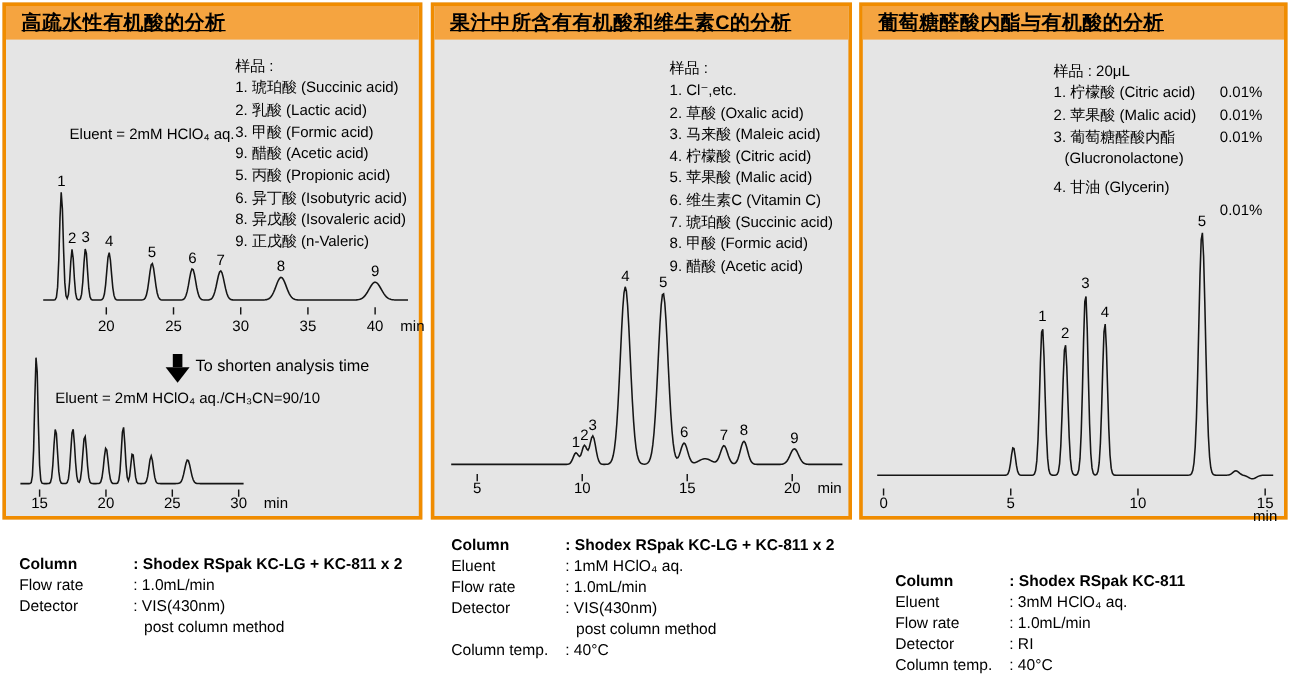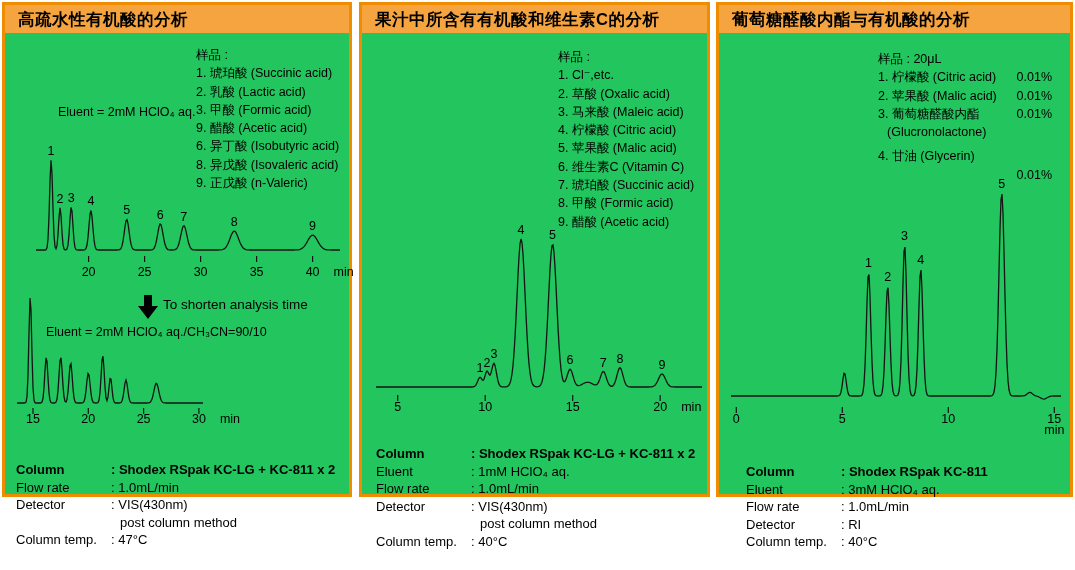--- a/index.html
+++ b/index.html
@@ -1,20 +1,20 @@
 <!DOCTYPE html>
 <html><head>
 <meta charset="utf-8">
 <style>
   html,body{margin:0;padding:0;background:#ffffff;}
   body{width:1075px;height:570px;position:relative;overflow:hidden;
        font-family:"Liberation Sans","DejaVu Sans",sans-serif;color:#000;}
   .page{position:absolute;inset:0;}
-  .panel{position:absolute;top:2px;height:495px;border:3px solid #F08C00;
-         background:#22c55e;box-sizing:border-box;}
+  .panel{position:absolute;top:2px;height:431px;border:3px solid #F08C00;
+         background:#e5e5e5;box-sizing:border-box;text-decoration:underline;}
   .p1{left:2px;width:350px;}
   .p2{left:359px;width:351px;}
   .p3{left:716px;width:357px;}
   .panel-header{height:28px;background:#F5A440;font-weight:bold;font-size:16.5px;
                 line-height:28px;padding-left:13px;letter-spacing:0.5px;white-space:nowrap;}
   .samples{position:absolute;}
   .p1 .samples{left:191px;top:41px;}
   .p2 .samples{left:196px;top:43px;}
   .p3 .samples{left:159px;top:45px;width:174px;}
   .s-head,.s-row{font-size:12.5px;line-height:18.3px;white-space:nowrap;}
@@ -27,40 +27,41 @@
   .arrownote{left:158px;top:292px;font-size:13.5px;}
   .eluent2{left:41px;top:320px;}
   .arrow{position:absolute;left:133px;top:290px;width:20px;height:24px;}
   .arrow .stem{position:absolute;left:6px;top:0;width:8px;height:11px;background:#000;}
   .arrow .head{position:absolute;left:0;top:11px;width:0;height:0;
                border-left:10px solid transparent;border-right:10px solid transparent;
                border-top:13px solid #000;}
   .info{position:absolute;font-size:13px;line-height:17.5px;white-space:nowrap;}
   .p1 .info{left:11px;top:456px;}
   .p2 .info{left:14px;top:440px;}
-  .p3 .info{left:27px;top:458px;}
+  .p3 .info{left:27px;top:470px;}
   .i-lbl{display:inline-block;width:95px;}
   .i-row.bold{font-weight:bold;}
   .i-val.cont{padding-left:9px;}
   .chart{position:absolute;}
   .chart text{font-family:"Liberation Sans","DejaVu Sans",sans-serif;font-size:12.5px;fill:#000;}
 </style>
 </head>
 <body>
 
 <div class="page">
 
   <section class="panel p1">
     <div class="panel-header">高疏水性有机酸的分析</div>
     <div class="samples">
         <div class="s-head">样品 :</div>
         <div class="s-row"><span class="s-text">1. 琥珀酸 (Succinic acid)</span></div>
         <div class="s-row"><span class="s-text">2. 乳酸 (Lactic acid)</span></div>
         <div class="s-row"><span class="s-text">3. 甲酸 (Formic acid)</span></div>
         <div class="s-row"><span class="s-text">9. 醋酸 (Acetic acid)</span></div>
+        <div class="s-row"><span class="s-text">5. 丙酸 (Propionic acid)</span></div>
         <div class="s-row"><span class="s-text">6. 异丁酸 (Isobutyric acid)</span></div>
         <div class="s-row"><span class="s-text">8. 异戊酸 (Isovaleric acid)</span></div>
         <div class="s-row"><span class="s-text">9. 正戊酸 (n-Valeric)</span></div>
       </div>
     <div class="note eluent1">Eluent = 2mM HClO₄ aq.</div>
     <svg class="chart" width="322" height="142" style="left: 29px; top: 135px;">
         <path d="M2 110.00L3 110.00L4 110.00L5 110.00L6 110.00L7 110.00L8 110.00L9 110.00L10 110.00L11 109.98L12 109.71L13 107.80L14 99.29L15 76.32L16 41.59L17 20.28L18 34.02L19 68.45L20 95.32L21 106.56L22 108.67L23 105.44L24 94.75L25 77.87L26 67.76L27 75.35L28 92.27L29 104.34L30 108.87L31 109.85L32 109.84L33 108.96L34 105.15L35 94.99L36 79.04L37 67.48L38 71.12L39 86.33L40 100.40L41 107.41L42 109.53L43 109.94L44 110.00L45 110.00L46 110.00L47 110.00L48 110.00L49 109.99L50 109.94L51 109.66L52 108.52L53 105.03L54 97.39L55 85.68L56 74.41L57 70.48L58 76.69L59 88.69L60 99.66L61 106.19L62 108.93L63 109.77L64 109.96L65 110.00L66 110.00L67 110.00L68 110.00L69 110.00L70 110.00L71 110.00L72 110.00L73 110.00L74 110.00L75 110.00L76 110.00L77 110.00L78 110.00L79 110.00L80 110.00L81 110.00L82 110.00L83 109.99L84 109.97L85 109.86L86 109.48L87 108.41L88 105.91L89 101.24L90 94.32L91 86.58L92 80.80L93 79.62L94 83.61L95 90.87L96 98.43L97 104.16L98 107.54L99 109.13L100 109.75L101 109.94L102 109.99L103 110.00L104 110.00L105 110.00L106 110.00L107 110.00L108 110.00L109 110.00L110 110.00L111 110.00L112 110.00L113 110.00L114 110.00L115 110.00L116 109.98L117 109.94L118 109.78L119 109.36L120 108.35L121 106.32L122 102.83L123 97.83L124 92.02L125 86.86L126 84.08L127 84.72L128 88.53L129 94.12L130 99.78L131 104.27L132 107.20L133 108.81L134 109.56L135 109.86L136 109.96L137 109.99L138 109.99L139 109.96L140 109.88L141 109.66L142 109.16L143 108.12L144 106.24L145 103.25L146 99.15L147 94.37L148 89.81L149 86.62L150 85.73L151 87.42L152 91.17L153 95.92L154 100.57L155 104.33L156 106.95L157 108.53L158 109.36L159 109.75L160 109.91L161 109.97L162 109.99L163 110.00L164 110.00L165 110.00L166 110.00L167 110.00L168 110.00L169 110.00L170 110.00L171 110.00L172 110.00L173 110.00L174 110.00L175 110.00L176 110.00L177 110.00L178 110.00L179 110.00L180 110.00L181 110.00L182 110.00L183 109.99L184 109.99L185 109.97L186 109.93L187 109.85L188 109.70L189 109.42L190 108.95L191 108.21L192 107.10L193 105.55L194 103.55L195 101.14L196 98.49L197 95.85L198 93.54L199 91.89L200 91.13L201 91.40L202 92.65L203 94.68L204 97.21L205 99.89L206 102.44L207 104.65L208 106.41L209 107.73L210 108.64L211 109.23L212 109.58L213 109.79L214 109.90L215 109.95L216 109.98L217 109.99L218 110.00L219 110.00L220 110.00L221 110.00L222 110.00L223 110.00L224 110.00L225 110.00L226 110.00L227 110.00L228 110.00L229 110.00L230 110.00L231 110.00L232 110.00L233 110.00L234 110.00L235 110.00L236 110.00L237 110.00L238 110.00L239 110.00L240 110.00L241 110.00L242 110.00L243 110.00L244 110.00L245 110.00L246 110.00L247 110.00L248 110.00L249 110.00L250 110.00L251 110.00L252 110.00L253 110.00L254 110.00L255 110.00L256 110.00L257 110.00L258 110.00L259 109.99L260 109.98L261 109.97L262 109.94L263 109.88L264 109.78L265 109.62L266 109.36L267 108.97L268 108.40L269 107.62L270 106.58L271 105.29L272 103.77L273 102.06L274 100.28L275 98.56L276 97.05L277 95.92L278 95.27L279 95.19L280 95.68L281 96.69L282 98.11L283 99.79L284 101.56L285 103.30L286 104.89L287 106.25L288 107.35L289 108.20L290 108.83L291 109.27L292 109.56L293 109.74L294 109.86L295 109.92L296 109.96L297 109.98L298 109.99L299 110.00L300 110.00L301 110.00L302 110.00L303 110.00L304 110.00L305 110.00L306 110.00" fill="none" stroke="#151515" stroke-width="1.3"></path>
         <line x1="54.6" y1="116" x2="54.6" y2="122" stroke="#151515" stroke-width="1.2"></line>
         <text x="54.6" y="136" text-anchor="middle">20</text>
         <line x1="110.6" y1="116" x2="110.6" y2="122" stroke="#151515" stroke-width="1.2"></line>
@@ -98,21 +99,20 @@
         <text x="128.6" y="135" text-anchor="middle">25</text>
         <line x1="183.9" y1="120" x2="183.9" y2="126" stroke="#151515" stroke-width="1.2"></line>
         <text x="183.9" y="135" text-anchor="middle">30</text>
         <text x="204.9" y="135" text-anchor="start">min</text>
       </svg>
     <div class="info">
         <div class="i-row bold"><span class="i-lbl">Column</span><span class="i-val">: Shodex RSpak KC-LG + KC-811 x 2</span></div>
         <div class="i-row"><span class="i-lbl">Flow rate</span><span class="i-val">: 1.0mL/min</span></div>
         <div class="i-row"><span class="i-lbl">Detector</span><span class="i-val">: VIS(430nm)</span></div>
         <div class="i-row"><span class="i-lbl"></span><span class="i-val cont">post column method</span></div>
-        <div class="i-row"><span class="i-lbl">Column temp.</span><span class="i-val">: 47°C</span></div>
       </div>
   </section>
 
   <section class="panel p2">
     <div class="panel-header">果汁中所含有有机酸和维生素C的分析</div>
     <div class="samples">
         <div class="s-head">样品 :</div>
         <div class="s-row"><span class="s-text">1. Cl⁻,etc.</span></div>
         <div class="s-row"><span class="s-text">2. 草酸 (Oxalic acid)</span></div>
         <div class="s-row"><span class="s-text">3. 马来酸 (Maleic acid)</span></div>

